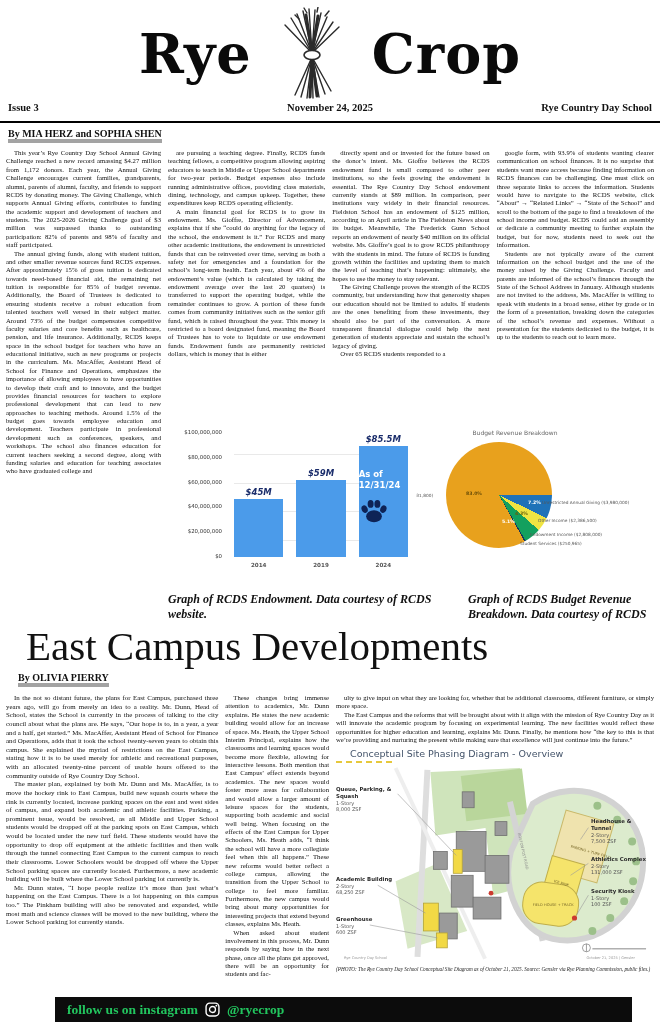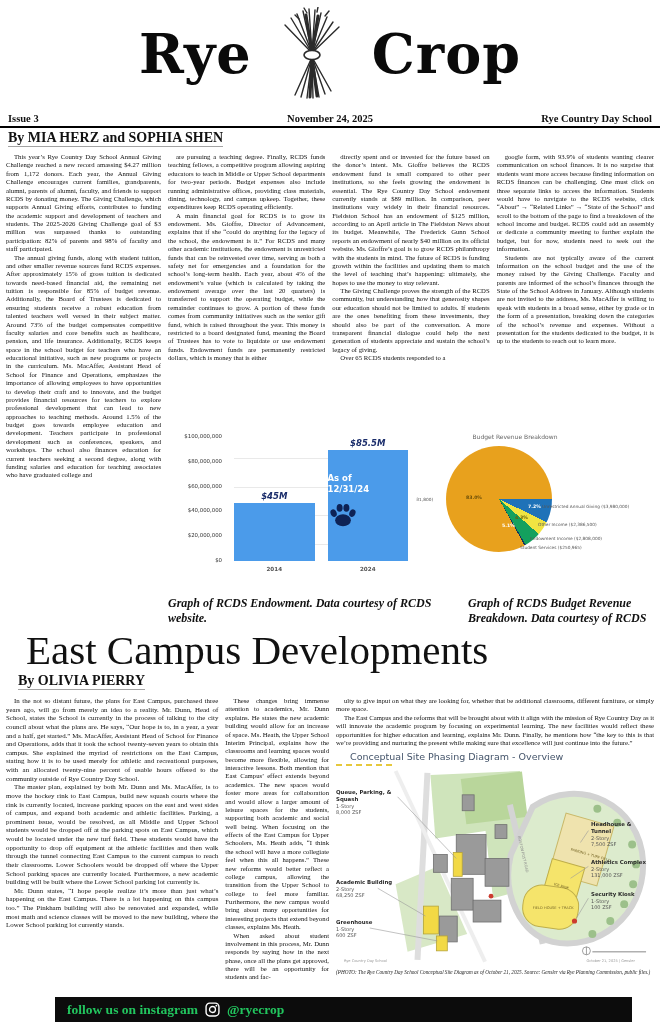--- a/index.html
+++ b/index.html
@@ -4,27 +4,27 @@
 <style>
   html,body{margin:0;padding:0;background:#888;}
   .page{width:660px;height:1024px;background:#fff;position:relative;overflow:hidden;
         font-family:"Liberation Serif",serif;color:#111;margin:0 auto;}
   
   .masthead{padding-top:6px;}
   .mast-row{display:flex;justify-content:center;align-items:center;gap:24px;height:96px;}
   .mast-word{font-family:"DejaVu Serif",serif;font-weight:bold;font-size:54px;letter-spacing:1px;color:#0a0a0a;}
   .sheaf{width:72px;height:94px;}
   .info-row{display:flex;justify-content:space-between;align-items:center;
-            padding:0 8px 2px 8px;border-bottom:2.5px solid #000;
-            font-weight:bold;font-size:10.5px;margin-top:11px;}
+            padding:0 8px 8px 8px;border-bottom:2.5px solid #000;
+            font-weight:bold;font-size:10.5px;}
   .info-row .mid{position:absolute;left:0;right:0;text-align:center;pointer-events:none;}
   .info-wrap{position:relative;}
   
   .h1{font-size:33px;text-align:center;font-weight:normal;margin:6px 0 0 0;line-height:1.05;}
-  .byline{display:inline-block;font-weight:bold;font-size:14px;border-bottom:1px solid #a3a3a3;margin:1px 0 4px 8px;text-align:right;}
+  .byline{display:inline-block;font-weight:bold;font-size:10px;border-bottom:4px solid #a3a3a3;margin:1px 0 4px 8px;text-align:right;}
   .a1body{display:flex;gap:7px;padding:2px 6px 0 6px;}
   .col{font-size:6.7px;line-height:1.25;text-align:justify;}
   .col p{margin:0;text-indent:8px;}
   .c1{width:155px;height:452px;overflow:hidden;}
   .rightwrap{flex:1;display:flex;flex-direction:column;}
   .textrow{display:flex;gap:7px;height:272px;overflow:hidden;}
   .textrow .col{flex:1;overflow:hidden;}
   
   .chartsrow{display:flex;margin-top:6px;height:152px;}
   .barchart{width:248px;display:flex;padding-left:14px;box-sizing:border-box;}
@@ -169,20 +169,25 @@
                 <div>$20,000,000</div>
                 <div>$0</div>
               </div>
             <div class="bar-plot">
                 <div class="barwrap">
                   <div class="barlabel">$45M</div>
                   <div class="bar" style="height: 45%; background: rgb(75, 155, 234);"></div>
                   <div class="barx">2014</div>
                 </div>
                 <div class="barwrap">
+                  <div class="barlabel">$59M</div>
+                  <div class="bar" style="height: 59%; background: rgb(75, 155, 234);"></div>
+                  <div class="barx">2019</div>
+                </div>
+                <div class="barwrap">
                   <div class="barlabel">$85.5M</div>
                   <div class="bar" style="height: 85.5%; background: rgb(75, 155, 234);">
                     <div class="asof"><div>As of</div><div>12/31/24</div><svg class="paw" viewBox="0 0 40 40">
                         <ellipse cx="20" cy="27" rx="10.5" ry="8" fill="#0e2356"></ellipse>
                         <ellipse cx="7.5" cy="17.5" rx="4" ry="5.2" fill="#0e2356" transform="rotate(-22 7.5 17.5)"></ellipse>
                         <ellipse cx="15.5" cy="10.5" rx="4" ry="5.2" fill="#0e2356"></ellipse>
                         <ellipse cx="24.5" cy="10.5" rx="4" ry="5.2" fill="#0e2356"></ellipse>
                         <ellipse cx="32.5" cy="17.5" rx="4" ry="5.2" fill="#0e2356" transform="rotate(22 32.5 17.5)"></ellipse>
                       </svg></div>
                   </div>

